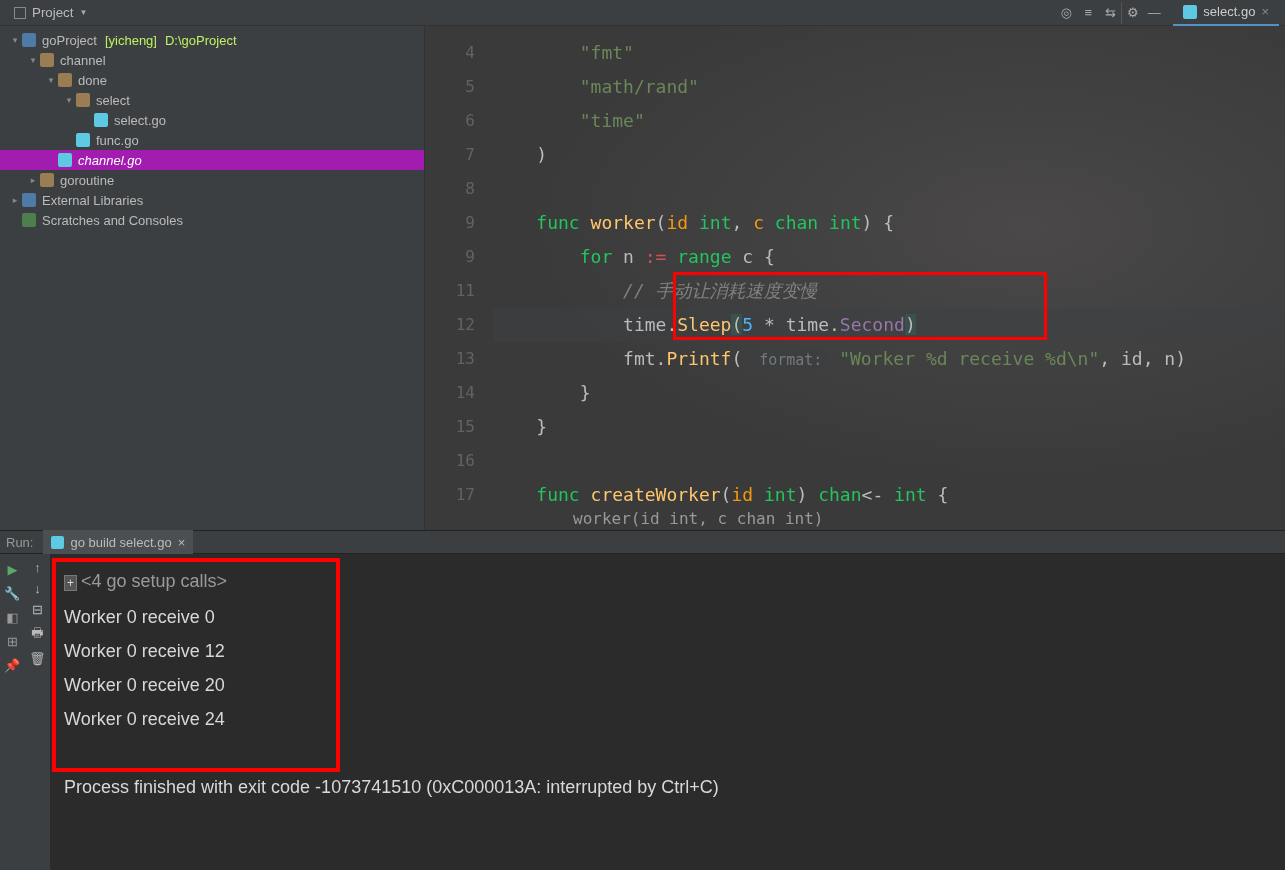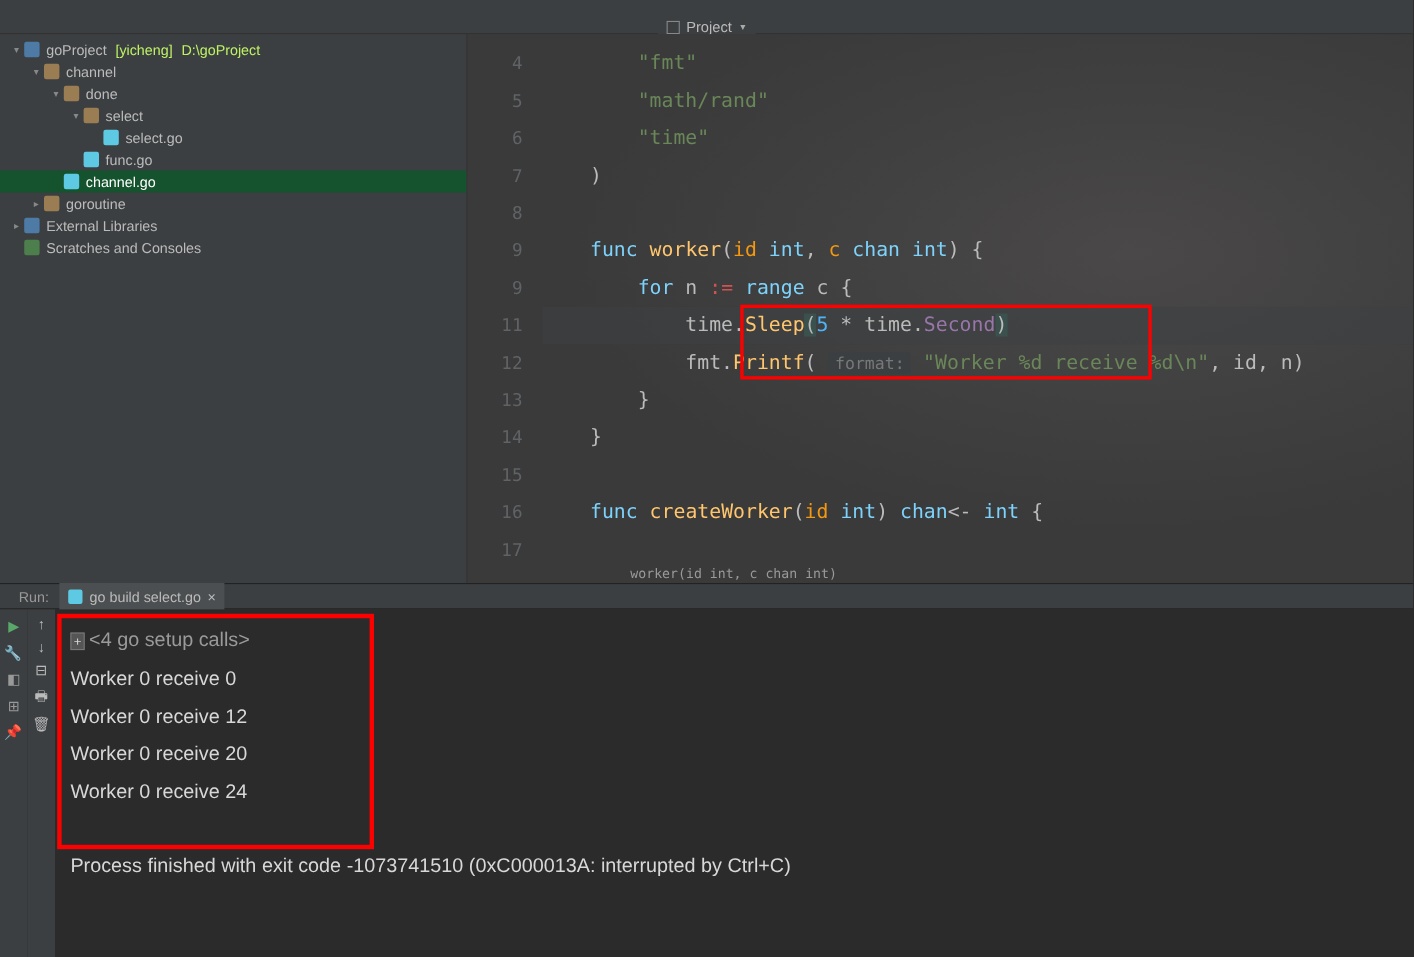--- a/index.html
+++ b/index.html
@@ -12,22 +12,21 @@
   overflow: hidden;
   font-size: 13px;
 }
 .root { display: flex; flex-direction: column; height: 100%; }
 .topbar {
   display: flex;
   align-items: center;
   height: 26px;
   background: #3c3f41;
   border-bottom: 1px solid #323232;
-  padding: 15px 6px;
-  flex-direction: column;
+  padding: 4px 6px;
 }
 .topbar .project-btn {
   background: #3c3f41;
   border: none;
   color: #bbb;
   display: flex;
   align-items: center;
   gap: 6px;
   padding: 2px 8px;
   cursor: pointer;
@@ -55,21 +54,21 @@
   background: #3c3f41;
   overflow-y: auto;
   border-right: 1px solid #323232;
   padding-top: 4px;
 }
 .tree-node {
   display: flex; align-items: center;
   height: 20px; padding-right: 8px;
   color: #bbbbbb; cursor: pointer;
 }
-.tree-node.selected { background: #14532d; color: #fff; }
+.tree-node.selected { background: #a21caf; color: #fff; font-style: italic; }
 .tree-node .indent { display: inline-block; }
 .tree-node .arrow { width: 14px; text-align: center; font-size: 9px; color: #888; }
 .tree-node .arrow.none { visibility: hidden; }
 .tree-node .node-icon { width: 14px; height: 14px; margin-right: 6px; display: inline-block; }
 .tree-node .folder { background: #9a7d52; border-radius: 2px; }
 .tree-node .go { background: #5dc9e2; border-radius: 2px; }
 .tree-node .module { background: #4e7aa6; border-radius: 2px; }
 .tree-node .scratch { background: #4c7f4c; border-radius: 2px; }
 .tree-node .label { white-space: nowrap; }
 .tree-node .hint { color: #bef264; margin-left: 8px; }
@@ -98,52 +97,52 @@
 .gutter .ln { height: 34px; line-height: 34px; padding-right: 18px; }
 .code {
   flex: 1;
   padding-top: 10px;
   font-family: "Consolas", monospace;
   font-size: 18px;
   position: relative;
 }
 .code .line { height: 34px; line-height: 34px; white-space: pre; }
 .code .line.current { background: rgba(60,63,65,0.5); }
-.tok-kw { color: #7dd3fc; }
+.tok-kw { color: #22c55e; }
 .tok-str { color: #6a8759; }
 .tok-ident { color: #ffc66d; }
 .tok-var { color: #9876aa; }
 .tok-call { color: #ffc66d; }
 .tok-cyan { color: #4eb4fa; }
 .tok-param { color: #f49810; }
 .tok-comment { color: #808080; font-style: italic; }
 .tok-red { color: #d25252; }
 .tok-hint { background: #3c3f41; color: #787878; padding: 1px 6px; border-radius: 3px; font-size: 15px; }
 .paren-hl { background: #3b514d; }
 .red-box {
   position: absolute;
   border: 3px solid #ff0000;
   pointer-events: none;
 }
 .breadcrumb {
   position: absolute;
   bottom: 2px; left: 80px;
-  font-size: 12px; color: #999;
+  font-size: 16px; color: #999;
 }
 
 
 .run-panel {
   height: 340px;
   background: #2b2b2b;
   display: flex; flex-direction: column;
 }
 .run-header {
   height: 24px; display: flex; align-items: center;
   background: #3c3f41; border-top: 1px solid #222; border-bottom: 1px solid #222;
-  padding-left: 17px;
+  padding-left: 6px;
 }
 .run-header .label { color: #999; margin-right: 10px; }
 .run-header .run-tab {
   display: flex; align-items: center; gap: 6px;
   padding: 0 8px; color: #bbb; height: 24px;
   background: #4b4f51;
 }
 .run-header .go-icon { width: 13px; height: 13px; background: #5dc9e2; border-radius: 2px; }
 .run-body { flex: 1; display: flex; position: relative; }
 .run-sidebar {
@@ -286,20 +285,21 @@
             <div class="ln">17</div>
           </div>
         <div class="code">
 <div class="line">        <span class="tok-str">"fmt"</span></div>
 <div class="line">        <span class="tok-str">"math/rand"</span></div>
 <div class="line">        <span class="tok-str">"time"</span></div>
 <div class="line">    )</div>
 <div class="line"> </div>
 <div class="line">    <span class="tok-kw">func</span> <span class="tok-ident">worker</span>(<span class="tok-param">id</span> <span class="tok-kw">int</span>, <span class="tok-param">c</span> <span class="tok-kw">chan</span> <span class="tok-kw">int</span>) {</div>
 <div class="line">        <span class="tok-kw">for</span> <span>n</span> <span class="tok-red">:=</span> <span class="tok-kw">range</span> <span>c</span> {</div>
+<div class="line">            <span class="tok-comment">// 手动让消耗速度变慢</span></div>
 <div class="line current">            <span>time</span>.<span class="tok-call">Sleep</span><span class="paren-hl">(</span><span class="tok-cyan">5</span> <span>*</span> <span>time</span>.<span class="tok-var">Second</span><span class="paren-hl">)</span></div>
 <div class="line">            <span>fmt</span>.<span class="tok-call">Printf</span>( <span class="tok-hint">format:</span> <span class="tok-str">"Worker %d receive %d\n"</span>, <span>id</span>, <span>n</span>)</div>
 <div class="line">        }</div>
 <div class="line">    }</div>
 <div class="line"> </div>
 <div class="line">    <span class="tok-kw">func</span> <span class="tok-ident">createWorker</span>(<span class="tok-param">id</span> <span class="tok-kw">int</span>) <span class="tok-kw">chan</span><span>&lt;-</span> <span class="tok-kw">int</span> {</div>
           <div class="red-box" style="top:246px;left:180px;width:374px;height:68px"></div>
           <div class="breadcrumb">worker(id int, c chan int)</div>
         </div>
       </div>

